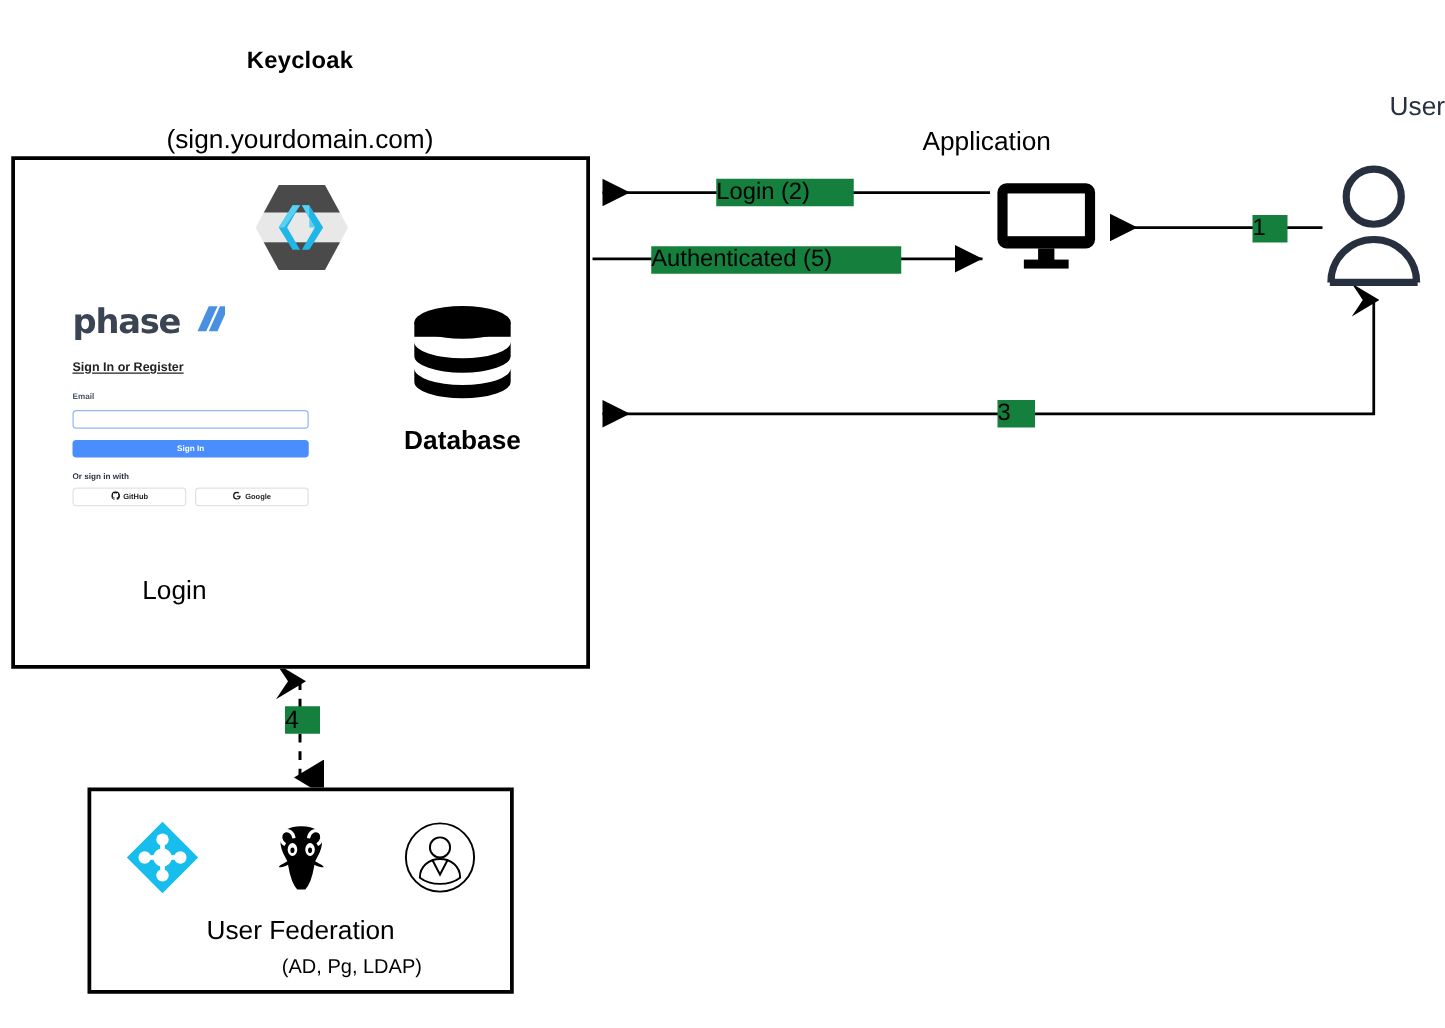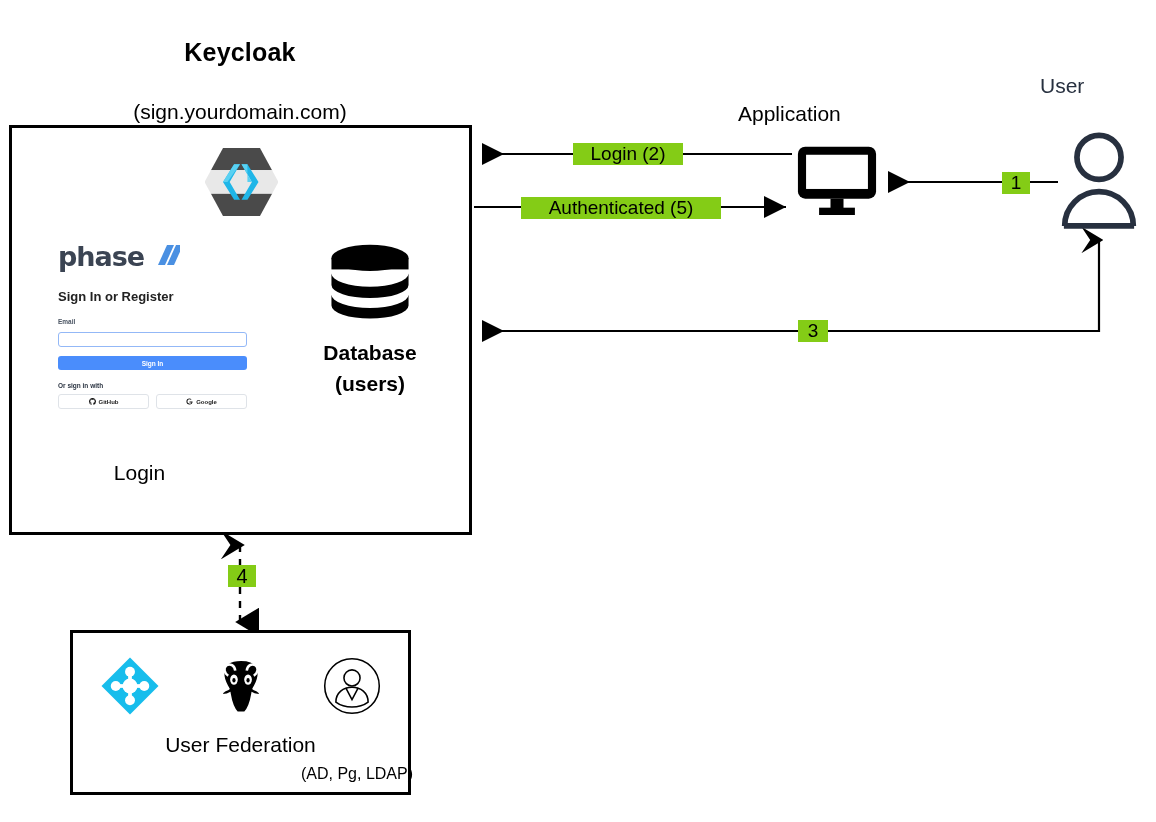--- a/index.html
+++ b/index.html
@@ -2,58 +2,58 @@
 <html><head>
 <meta charset="utf-8">
 <style>
   html,body{margin:0;padding:0;}
   body{
     width:1156px;height:822px;position:relative;background:#ffffff;
     font-family:"Liberation Sans", sans-serif;color:#000;overflow:hidden;
   }
   .abs{position:absolute;}
   
-  #kc-title{left:0;top:38px;width:480px;text-align:center;font-size:25px;font-weight:bold;letter-spacing:.2px;}
+  #kc-title{left:0;top:38px;width:480px;text-align:center;font-size:19px;font-weight:bold;letter-spacing:.2px;}
   #kc-sub{left:0;top:100px;width:480px;text-align:center;font-size:21px;}
   #app-title{left:738px;top:102px;width:200px;text-align:left;font-size:21px;}
-  #user-title{left:1040px;top:74px;width:116px;text-align:left;font-size:21px;color:#27303f;}
+  #user-title{left:1040px;top:74px;width:116px;text-align:right;font-size:21px;color:#27303f;}
   
   #kc-box{left:9px;top:125px;width:463px;height:410px;border:3px solid #000;box-sizing:border-box;background:#fff;}
   #fed-box{left:70px;top:630px;width:341px;height:165px;border:3px solid #000;box-sizing:border-box;background:#fff;}
   
   #kc-logo{left:204px;top:148px;width:75px;height:68px;}
   
   #login-card{left:44px;top:243px;width:189px;margin-left:14px;}
   #phase-logo{height:30px;margin-bottom:16px;}
   .phase-word{font-size:27px;font-weight:bold;color:#3b4453;letter-spacing:-1px;line-height:28px;display:inline-block;vertical-align:middle;font-family:"DejaVu Sans",sans-serif;}
   .phase-slashes{display:inline-block;vertical-align:middle;margin-left:1px;}
-  #signin-head{font-size:13px;font-weight:bold;color:#222;margin-bottom:14px;}
+  #signin-head{font-size:10px;font-weight:bold;color:#222;margin-bottom:14px;text-decoration:underline;}
   .field-label{font-size:6.5px;font-weight:bold;color:#4b5563;margin-bottom:3px;}
   #email-input{width:100%;height:15px;box-sizing:border-box;border:1px solid #93b8f7;border-radius:3px;background:#fff;
     font-size:7px;padding:0 4px;line-height:13px;color:#111;}
   #signin-btn{margin-top:9px;width:100%;height:14px;background:#4a8dfc;border:none;border-radius:3px;color:#fff;
     font-size:6.5px;font-weight:bold;display:flex;align-items:center;justify-content:center;}
   #orwith{margin-top:12px;font-size:6.5px;font-weight:bold;color:#2b3442;}
   #social-row{margin-top:5px;display:flex;gap:7px;}
   .social-btn{flex:1;height:13px;border:1px solid #dfe3e8;border-radius:3px;background:#fff;
     display:flex;align-items:center;justify-content:center;gap:3px;font-size:6px;font-weight:bold;color:#222;}
   #login-label{left:9px;top:461px;width:261px;text-align:center;font-size:21px;}
   
   #db-icon{left:329px;top:244px;width:82px;height:82px;}
   #db-label{left:280px;top:337px;width:180px;text-align:center;font-size:21px;line-height:31px;font-weight:bold;}
   
   #app-icon{left:796px;top:145px;width:82px;height:70px;}
   
   #user-icon{left:1058px;top:132px;width:82px;height:98px;}
   
   #fed-icons{left:70px;top:648px;width:341px;height:80px;display:flex;align-items:center;justify-content:center;gap:48px;}
   #fed-title{left:70px;top:733px;width:341px;text-align:center;font-size:21px;}
-  #fed-sub{left:70px;top:765px;width:343px;text-align:right;font-size:16px;}
-  
-  .edge-label{position:absolute;background:#84cc16;font-size:19px;text-align:center;line-height:22px;}
+  #fed-sub{left:70px;top:765px;width:343px;text-align:center;font-size:16px;padding-left:40px;}
+  
+  .edge-label{position:absolute;background:#15803d;font-size:19px;text-align:left;line-height:22px;}
   #lbl-login{left:573px;top:143px;width:110px;}
   #lbl-auth{left:521px;top:197px;width:200px;}
   #lbl-1{left:1002px;top:172px;width:28px;}
   #lbl-3{left:798px;top:320px;width:30px;}
   #lbl-4{left:228px;top:565px;width:28px;font-size:20px;}
   svg.overlay{position:absolute;left:0;top:0;width:1156px;height:822px;pointer-events:none;}
 </style>
 </head>
 <body>
 
@@ -155,21 +155,20 @@
 <div class="abs" id="db-icon">
   <svg viewBox="0 0 100 100" width="82" height="82">
     <ellipse cx="50" cy="17" rx="47" ry="16" fill="#000"></ellipse>
     <rect x="3" y="17" width="94" height="14" fill="#000"></rect>
     <path d="M3,36 a47,16 0 0,0 94,0 l0,14 a47,16 0 0,1 -94,0 z" fill="#000"></path>
     <path d="M3,62 a47,16 0 0,0 94,0 l0,13 a47,16 0 0,1 -94,0 z" fill="#000"></path>
   </svg>
 </div>
 <div class="abs" id="db-label">
   <div>Database</div>
-  <div>(users)</div>
 </div>
 
 <div class="abs" id="app-title">Application</div>
 <div class="abs" id="app-icon">
   <svg viewBox="0 0 100 86" width="82" height="70">
     <rect x="2" y="2" width="96" height="64" rx="9" fill="#000"></rect>
     <rect x="12" y="12" width="76" height="42" fill="#fff"></rect>
     <rect x="42" y="66" width="16" height="12" fill="#000"></rect>
     <rect x="28" y="77" width="44" height="9" fill="#000"></rect>
   </svg>

